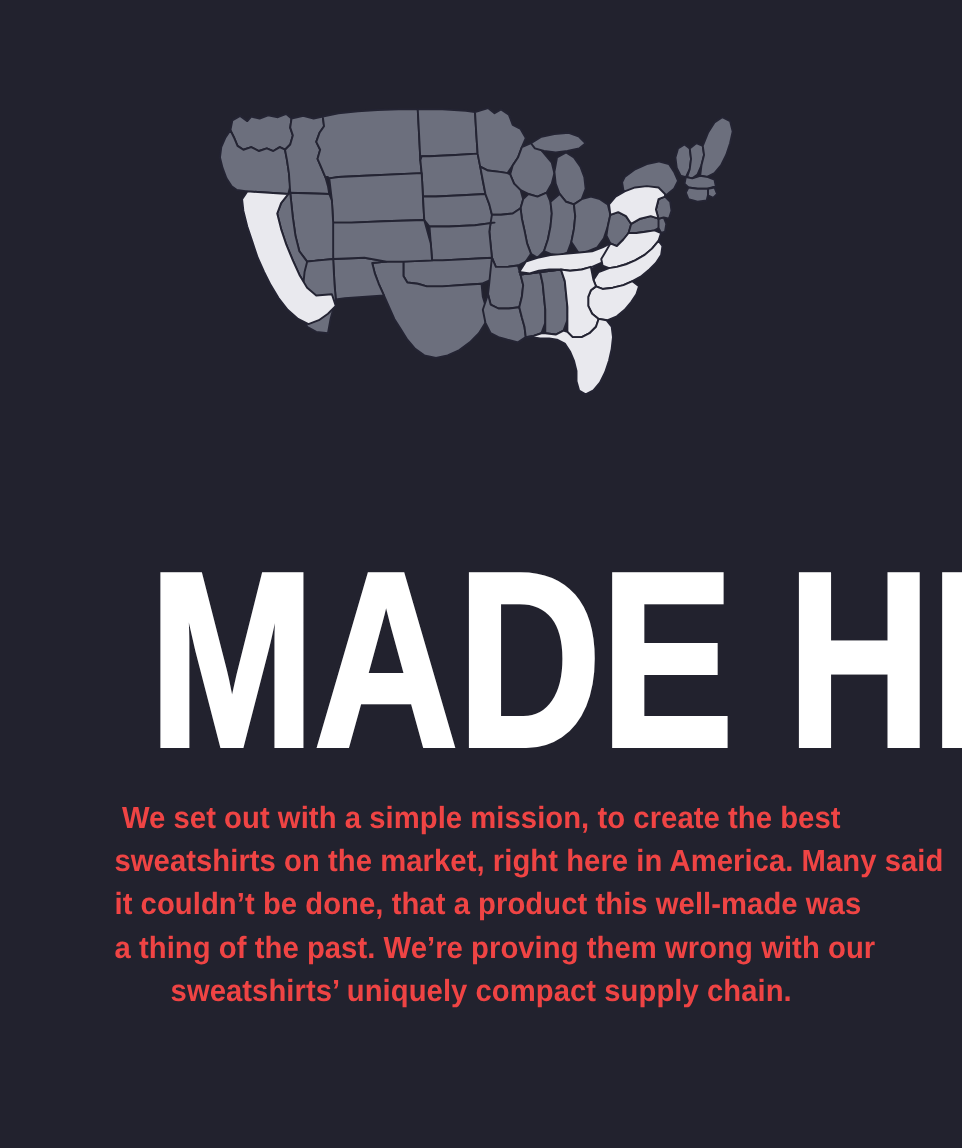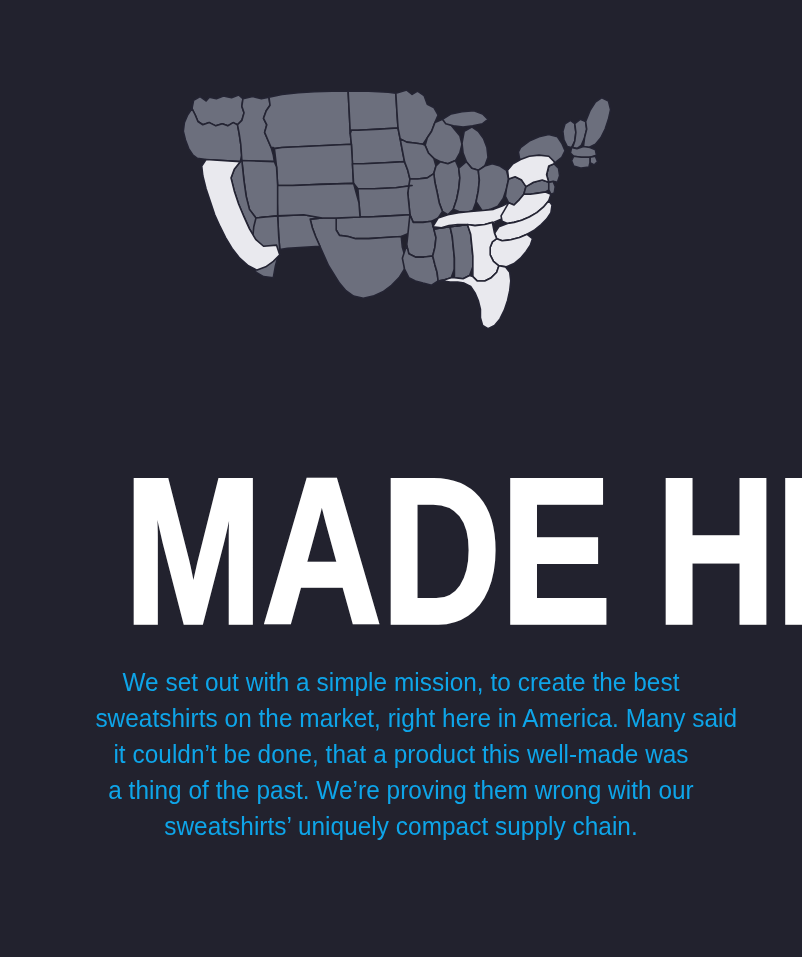--- a/index.html
+++ b/index.html
@@ -64,22 +64,22 @@
     paint-order: stroke fill;
   }
 
   
   #intro-copy {
     width: 640px;
     margin-top: 34px;
     text-align: center;
     font-size: 25.5px;
     line-height: 36px;
-    color: #0ea5e9;
-    font-weight: 400;
+    color: #ef4444;
+    font-weight: 700;
     letter-spacing: 0.05px;
   }
   #intro-copy .copy-line {
     display: block;
     white-space: nowrap;
     transform: scaleX(0.955);
     transform-origin: center center;
   }
 </style>
 </head>

